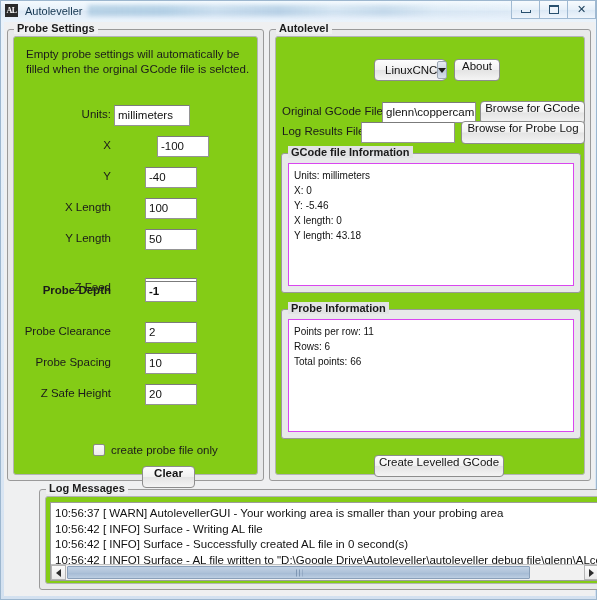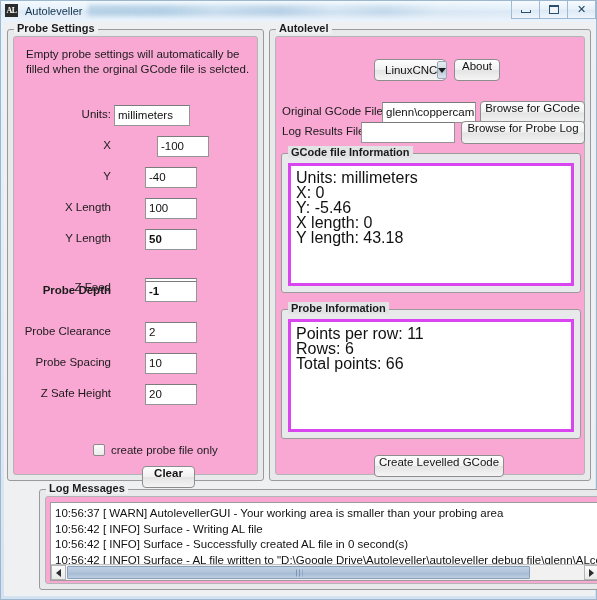--- a/index.html
+++ b/index.html
@@ -109,21 +109,21 @@
     background: #eff0f1;
     padding: 0 3px;
     font-size: 11px;
     font-weight: bold;
     color: #1b1b1b;
     white-space: nowrap;
   }
   .panel-inner {
     position: absolute;
     left: 5px; top: 6px; right: 5px; bottom: 5px;
-    background: #f9a8d4;
+    background: #84cc16;
     border: 1px solid #b3b4b6;
     border-radius: 3px;
   }
 
   
   .desc {
     position: absolute;
     left: 12px; top: 10px; width: 228px;
     font-size: 11.5px;
     color: #1b1b1b;
@@ -218,22 +218,22 @@
     border: 1px solid #8b8b8b;
     background: linear-gradient(180deg,#fafafa,#ececec);
     border-radius: 2px;
     margin-right: 6px;
   }
 
   
   .textarea {
     position: absolute;
     background: #ffffff;
-    border: 3px solid #d946ef;
-    font-size: 16px;
+    border: 1px solid #d946ef;
+    font-size: 10px;
     color: #111;
     padding: 4px 5px;
     overflow: hidden;
     line-height: 15px;
   }
   .textarea div { white-space: nowrap; }
 
   
   #logbox {
     position: absolute;
@@ -358,21 +358,21 @@
           <div class="txtinput" style="left:131px; width:52px;">-40</div>
         </div>
 
         <div class="field-row" style="top:161px;">
           <span class="field-label">X Length</span>
           <div class="txtinput" style="left:131px; width:52px;">100</div>
         </div>
 
         <div class="field-row" style="top:192px;">
           <span class="field-label">Y Length</span>
-          <div class="txtinput" style="left:131px; width:52px;font-weight:bold;">50</div>
+          <div class="txtinput" style="left:131px; width:52px;">50</div>
         </div>
 
         <div class="field-row" style="top:226px;margin-top:15px;">
           <span class="field-label">Z Feed</span>
           <div class="txtinput" style="left:131px; width:52px;">100</div>
         </div>
 
         <div class="field-row" style="top:244px;font-weight:bold;">
           <span class="field-label">Probe Depth</span>
           <div class="txtinput" style="left:131px; width:52px;">-1</div>

